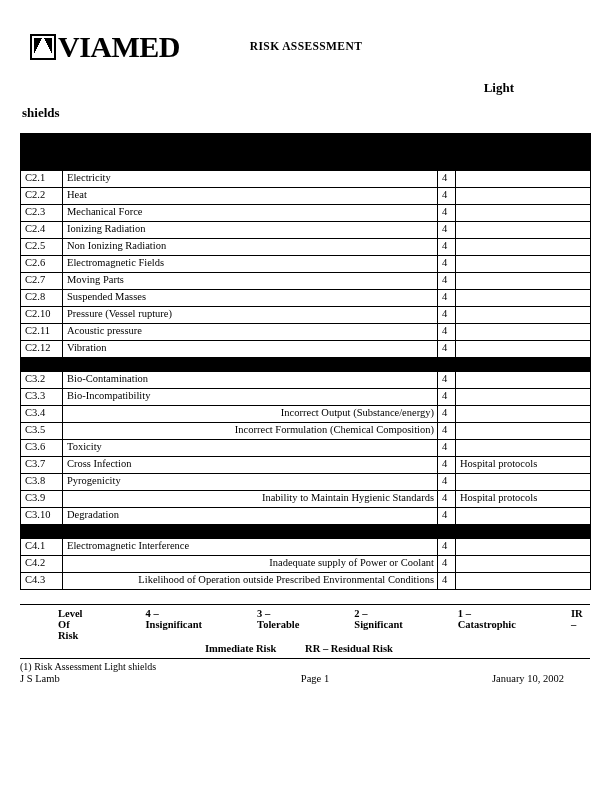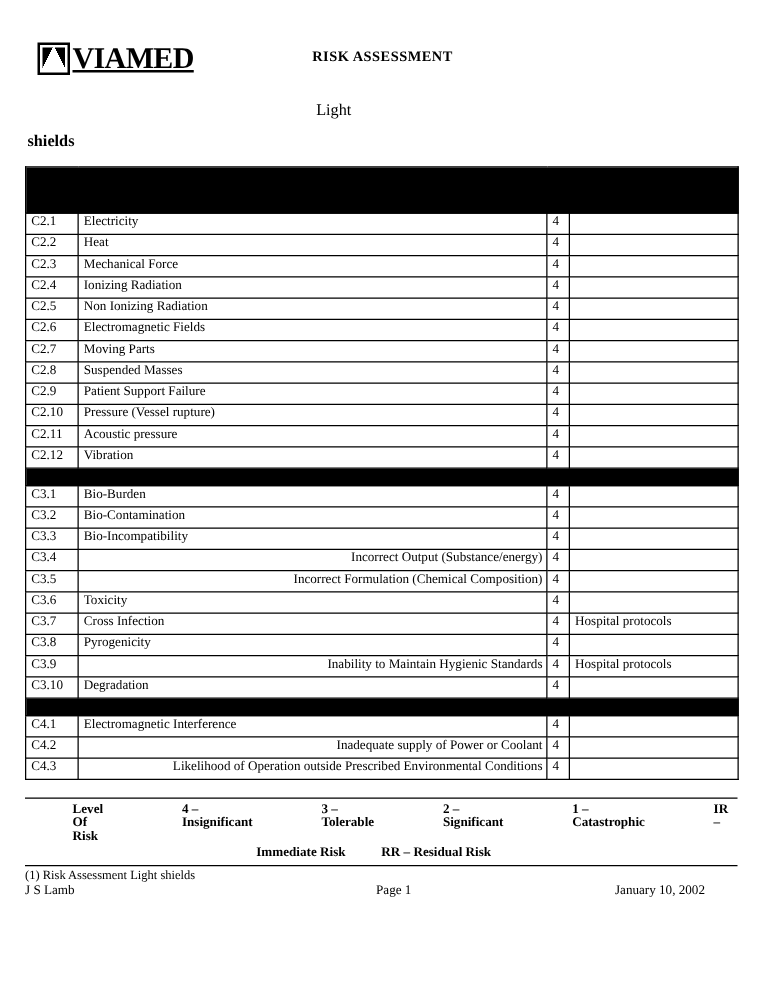--- a/index.html
+++ b/index.html
@@ -56,37 +56,36 @@
     right: 2px;
     bottom: 2px;
     background:
       linear-gradient(to bottom right, #000 0 45%, transparent 45%),
       linear-gradient(to bottom left, #000 0 45%, transparent 45%);
     background-size: 50% 100%, 50% 100%;
     background-position: left top, right top;
     background-repeat: no-repeat;
   }
   .logo-text {
-    font-size: 24px;
+    font-size: 30px;
     line-height: 30px;
-    text-decoration: underline;
   }
   .doc-title {
     position: absolute;
     left: 0;
     right: 0;
     top: 12px;
     text-align: center;
     font-weight: bold;
     font-size: 11.5px;
     letter-spacing: 0.4px;
   }
   .subtitle-line1 {
-    text-align: center;
-    font-weight: normal;
+    text-align: right;
+    font-weight: bold;
     font-size: 13px;
     padding-right: 78px;
     margin-top: 12px;
   }
   .subtitle-line2 {
     font-weight: bold;
     font-size: 13px;
     padding-left: 2px;
     margin-top: 9px;
   }
@@ -238,26 +237,20 @@
           <td class="col-risk">4</td>
           <td></td>
         </tr>
       <tr>
           <td>C2.8</td>
           <td>Suspended Masses</td>
           <td class="col-risk">4</td>
           <td></td>
         </tr>
       <tr>
-          <td>C2.9</td>
-          <td>Patient Support Failure</td>
-          <td class="col-risk">4</td>
-          <td></td>
-        </tr>
-      <tr>
           <td>C2.10</td>
           <td>Pressure (Vessel rupture)</td>
           <td class="col-risk">4</td>
           <td></td>
         </tr>
       <tr>
           <td>C2.11</td>
           <td>Acoustic pressure</td>
           <td class="col-risk">4</td>
           <td></td>
@@ -265,26 +258,20 @@
       <tr>
           <td>C2.12</td>
           <td>Vibration</td>
           <td class="col-risk">4</td>
           <td></td>
         </tr>
 
       <tr class="section">
         <td colspan="4"></td>
       </tr>
-      <tr>
-          <td>C3.1</td>
-          <td>Bio-Burden</td>
-          <td class="col-risk">4</td>
-          <td></td>
-        </tr>
       <tr>
           <td>C3.2</td>
           <td>Bio-Contamination</td>
           <td class="col-risk">4</td>
           <td></td>
         </tr>
       <tr>
           <td>C3.3</td>
           <td>Bio-Incompatibility</td>
           <td class="col-risk">4</td>

